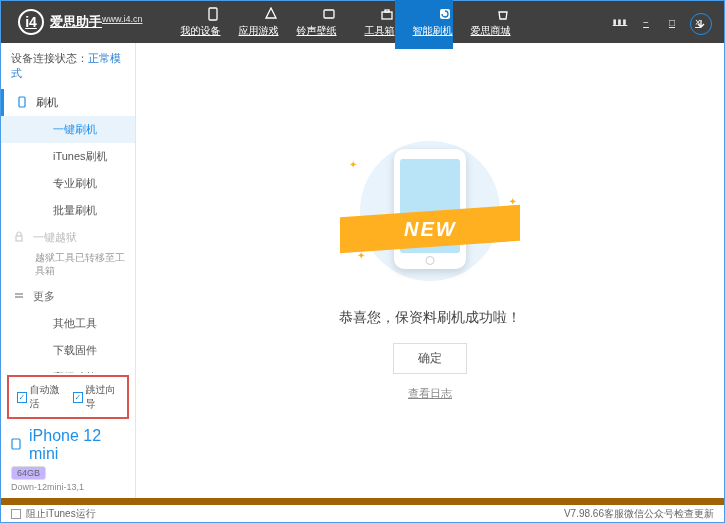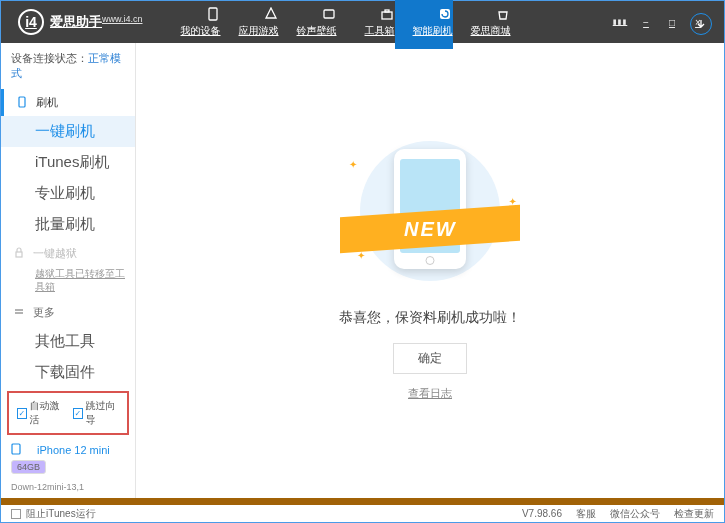--- a/index.html
+++ b/index.html
@@ -17,51 +17,51 @@
 .window-controls { display: flex; gap: 8px; align-items: center; font-size: 10px; }
 .wc-btn { width: 18px; height: 18px; display: flex; align-items: center; justify-content: center; cursor: pointer; opacity: 0.9; }
 .wc-circle { width: 22px; height: 22px; border: 1.5px solid rgba(255,255,255,0.8); border-radius: 50%; display: flex; align-items: center; justify-content: center; cursor: pointer; }
 .body-row { flex: 1; display: flex; min-height: 0; }
 .sidebar { width: 135px; border-right: 1px solid #e5e5e5; display: flex; flex-direction: column; font-size: 11px; color: #555; }
 .status { padding: 8px 10px; font-size: 11px; }
 .status-val { color: #2a7fd4; }
 .tree { flex: 1; overflow: auto; }
 .tree-header { display: flex; align-items: center; gap: 8px; padding: 6px 10px 6px 12px; color: #6b6b6b; font-size: 11px; }
 .tree-header.shuaji { border-left: 3px solid #1f8fe8; color: #333; }
-.tree-item { padding: 6px 10px 6px 34px; cursor: pointer; font-size: 15px; }
+.tree-item { padding: 6px 10px 6px 52px; cursor: pointer; font-size: 11px; }
 .tree-item.active { background: #e9f3fc; color: #1f8fe8; }
-.tree-note { font-size: 10px; color: #999; padding: 0 10px 6px 34px; line-height: 1.3; text-decoration: underline; }
+.tree-note { font-size: 10px; color: #999; padding: 0 10px 6px 34px; line-height: 1.3; }
 .locked { color: #bcbcbc; }
 .checkbox-row { display: flex; gap: 10px; padding: 6px 8px; border: 2px solid #d9534f; margin: 2px 6px; align-items: center; font-size: 10px; }
 .cb { display: flex; align-items: center; gap: 3px; cursor: pointer; }
 .cb-box { width: 11px; height: 11px; border: 1px solid #1f8fe8; display: flex; align-items: center; justify-content: center; font-size: 8px; color: #1f8fe8; }
 .device-block { padding: 6px 10px; }
-.device-name { color: #1f8fe8; font-size: 11px; display: flex; align-items: center; gap: 16px; }
+.device-name { color: #1f8fe8; font-size: 16px; display: flex; align-items: center; gap: 8px; }
 .device-badge { background: #c4b5fd; border: 1px solid #ddd; border-radius: 3px; font-size: 9px; padding: 1px 5px; color: #666; margin-top: 3px; display: inline-block; }
-.device-sub { font-size: 9px; color: #888; margin-top: 8px; }
+.device-sub { font-size: 9px; color: #888; margin-top: 2px; }
 .main { flex: 1; display: flex; flex-direction: column; align-items: center; justify-content: center; position: relative; }
 .illus { width: 170px; height: 150px; position: relative; margin-bottom: 18px; }
 .circle-bg { position: absolute; width: 140px; height: 140px; left: 15px; top: 0; border-radius: 50%; background: #e8f3fc; }
 .phone { position: absolute; width: 72px; height: 120px; left: 49px; top: 8px; background: #fff; border-radius: 10px; box-shadow: 0 3px 8px rgba(0,0,0,0.15); }
 .phone-screen { position: absolute; inset: 10px 6px 16px 6px; background: #b9e4f7; border-radius: 3px; }
 .phone-btn { position: absolute; bottom: 4px; left: 50%; transform: translateX(-50%); width: 9px; height: 9px; border: 1px solid #ccc; border-radius: 50%; }
 .ribbon { position: absolute; left: -5px; right: -5px; top: 70px; height: 36px; background: #ffb020; transform: skewY(-4deg); display: flex; align-items: center; justify-content: center; }
 .ribbon::before, .ribbon::after { content: ""; position: absolute; width: 0; height: 0; top: 0; }
 .ribbon-text { color: #fff; font-weight: bold; font-size: 20px; letter-spacing: 2px; font-style: italic; transform: skewY(4deg); }
 .sparkle { position: absolute; color: #ffb020; font-size: 10px; }
 .sparkle.s1 { top: 18px; left: 4px; }
 .sparkle.s2 { top: 55px; right: -2px; }
 .sparkle.s3 { bottom: 30px; left: 12px; }
 .msg { font-size: 14px; color: #444; margin-bottom: 16px; }
 .ok-btn { border: 1px solid #ddd; background: #fff; padding: 6px 24px; font-size: 12px; color: #555; cursor: pointer; margin-bottom: 12px; }
 .link { font-size: 11px; color: #888; text-decoration: underline; cursor: pointer; }
 .footer { height: 24px; border-top: 7px solid #a16207; display: flex; align-items: center; font-size: 10px; color: #666; padding: 0 10px; }
 .footer-left { display: flex; align-items: center; gap: 5px; }
 .footer .cb-box-grey { width: 10px; height: 10px; border: 1px solid #999; }
-.footer-right { margin-left: auto; display: flex; gap: 14px; align-items: center; }
+.footer-right { margin-left: auto; display: flex; align-items: center; }
 .footer-link { cursor: pointer; }
 </style>
 </head>
 <body>
 
 <div class="window">
 
   <div class="titlebar">
     <div class="logo">
         <span>i4</span>

